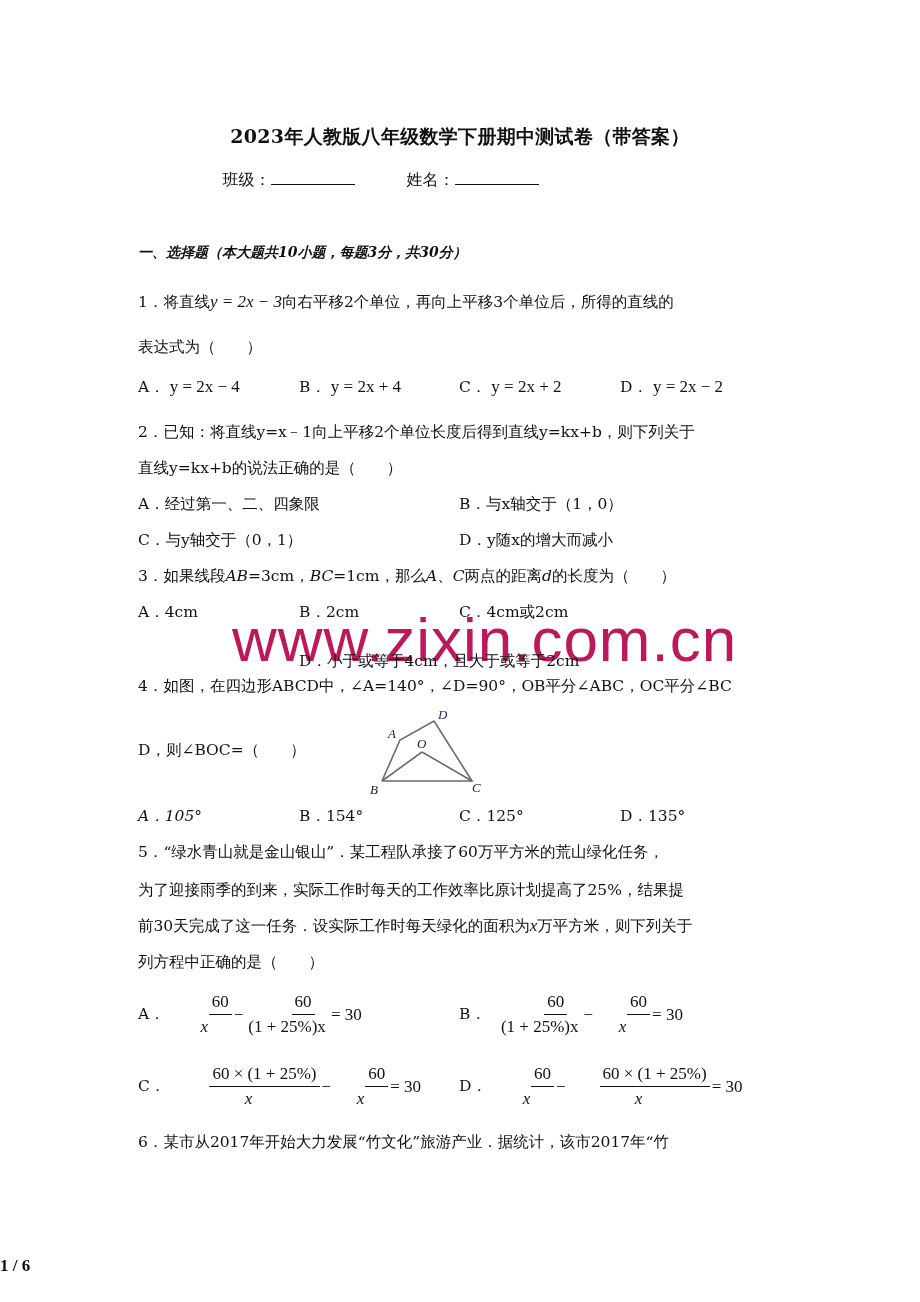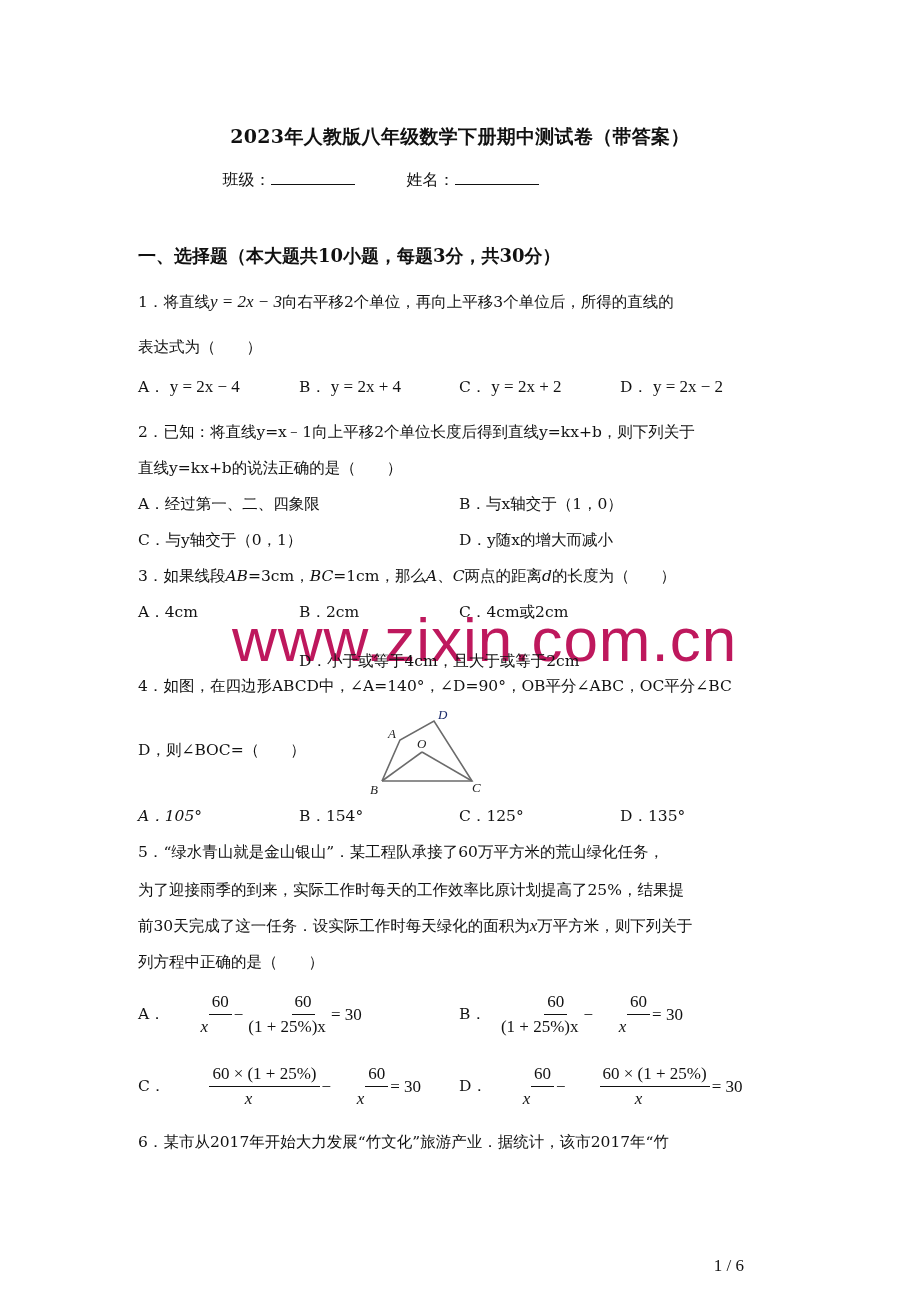--- a/index.html
+++ b/index.html
@@ -3,31 +3,31 @@
 <meta charset="utf-8">
 <style>
   html, body { margin: 0; padding: 0; background: #ffffff; }
   body { width: 920px; height: 1302px; position: relative; overflow: hidden;
          font-family: "DejaVu Serif", "Liberation Serif", serif; color: #111; }
   .abs { position: absolute; white-space: nowrap; }
   .title { left: 0; width: 920px; text-align: center; top: 124px; font-size: 19px; font-weight: bold; letter-spacing: 0.3px; }
   .fields { left: 0; width: 761px; top: 168px; text-align: center; font-size: 16px; }
   .fields .blank { display: inline-block; width: 84px; border-bottom: 1px solid #111; height: 16px; vertical-align: baseline; margin-right: 52px; }
   .fields .blank.last { margin-right: 0; }
-  .section { left: 138px; top: 244px; font-size: 18px; font-weight: bold; }
+  .section { left: 138px; top: 244px; font-size: 14px; font-weight: bold; font-style: italic; }
   .line { left: 138px; font-size: 15.5px; }
   .opt { font-size: 15.5px; }
   .math { font-family: "Liberation Serif", "DejaVu Serif", serif; font-size: 17px; }
   .frac { display: inline-flex; flex-direction: column; align-items: center; vertical-align: middle; margin: 0 2px; font-family: "Liberation Serif", serif; font-size: 17px; }
   .frac .num { padding: 0 3px 2px; border-bottom: 1px solid #111; line-height: 20px; margin-left: 32px; }
   .frac .den { padding: 2px 3px 0; line-height: 20px; }
   .eqpart { font-family: "Liberation Serif", serif; font-size: 17px; vertical-align: middle; }
   .watermark { left: 232px; top: 604px; font-family: "Liberation Sans", "DejaVu Sans", sans-serif; font-size: 62px; color: #be185d; letter-spacing: 1px; z-index: 0; }
   .content { z-index: 1; }
-  .footer { left: 0; width: 744px; text-align: right; top: 1256px; font-size: 17px; font-family: "Liberation Serif", serif; }
+  .footer { left: 0; width: 744px; text-align: left; top: 1256px; font-size: 17px; font-family: "Liberation Serif", serif; font-weight: bold; }
   svg text { font-family: "Liberation Serif", serif; font-style: italic; font-size: 13px; }
 </style>
 </head>
 <body>
 
 <div class="abs watermark">www.zixin.com.cn</div>
 
 <div class="abs title content">2023年人教版八年级数学下册期中测试卷（带答案）</div>
 
 <div class="abs fields content">

